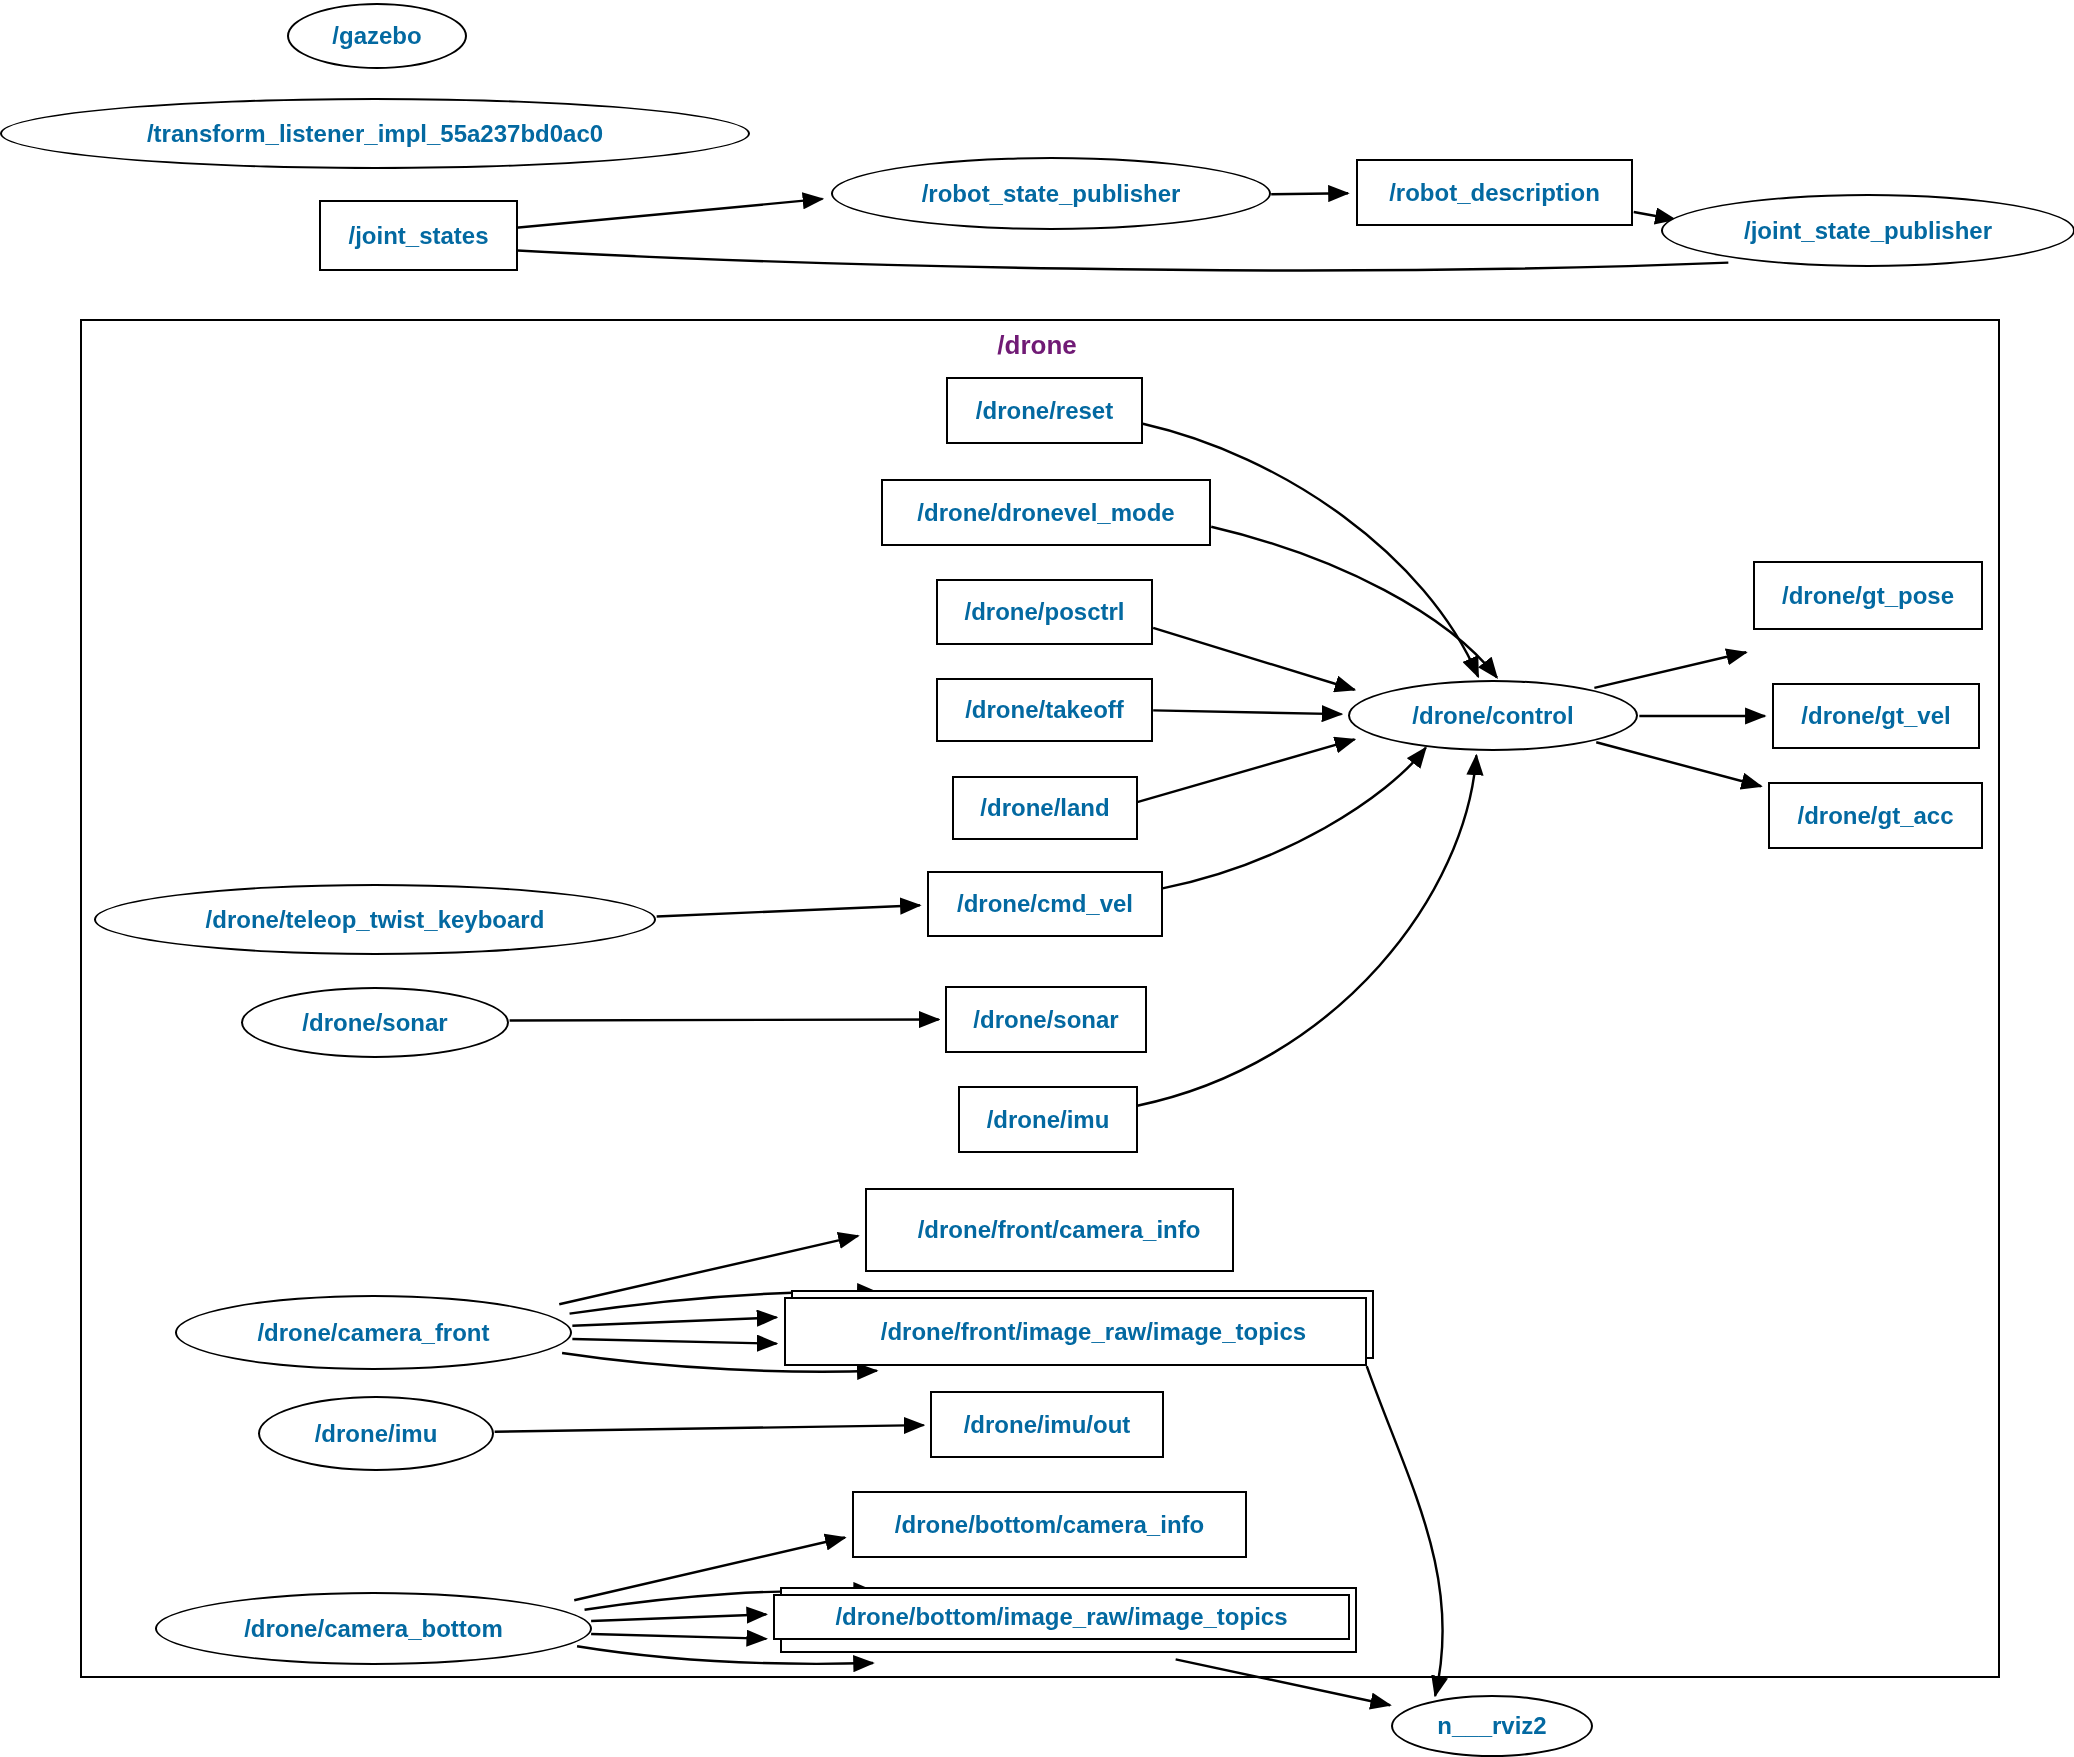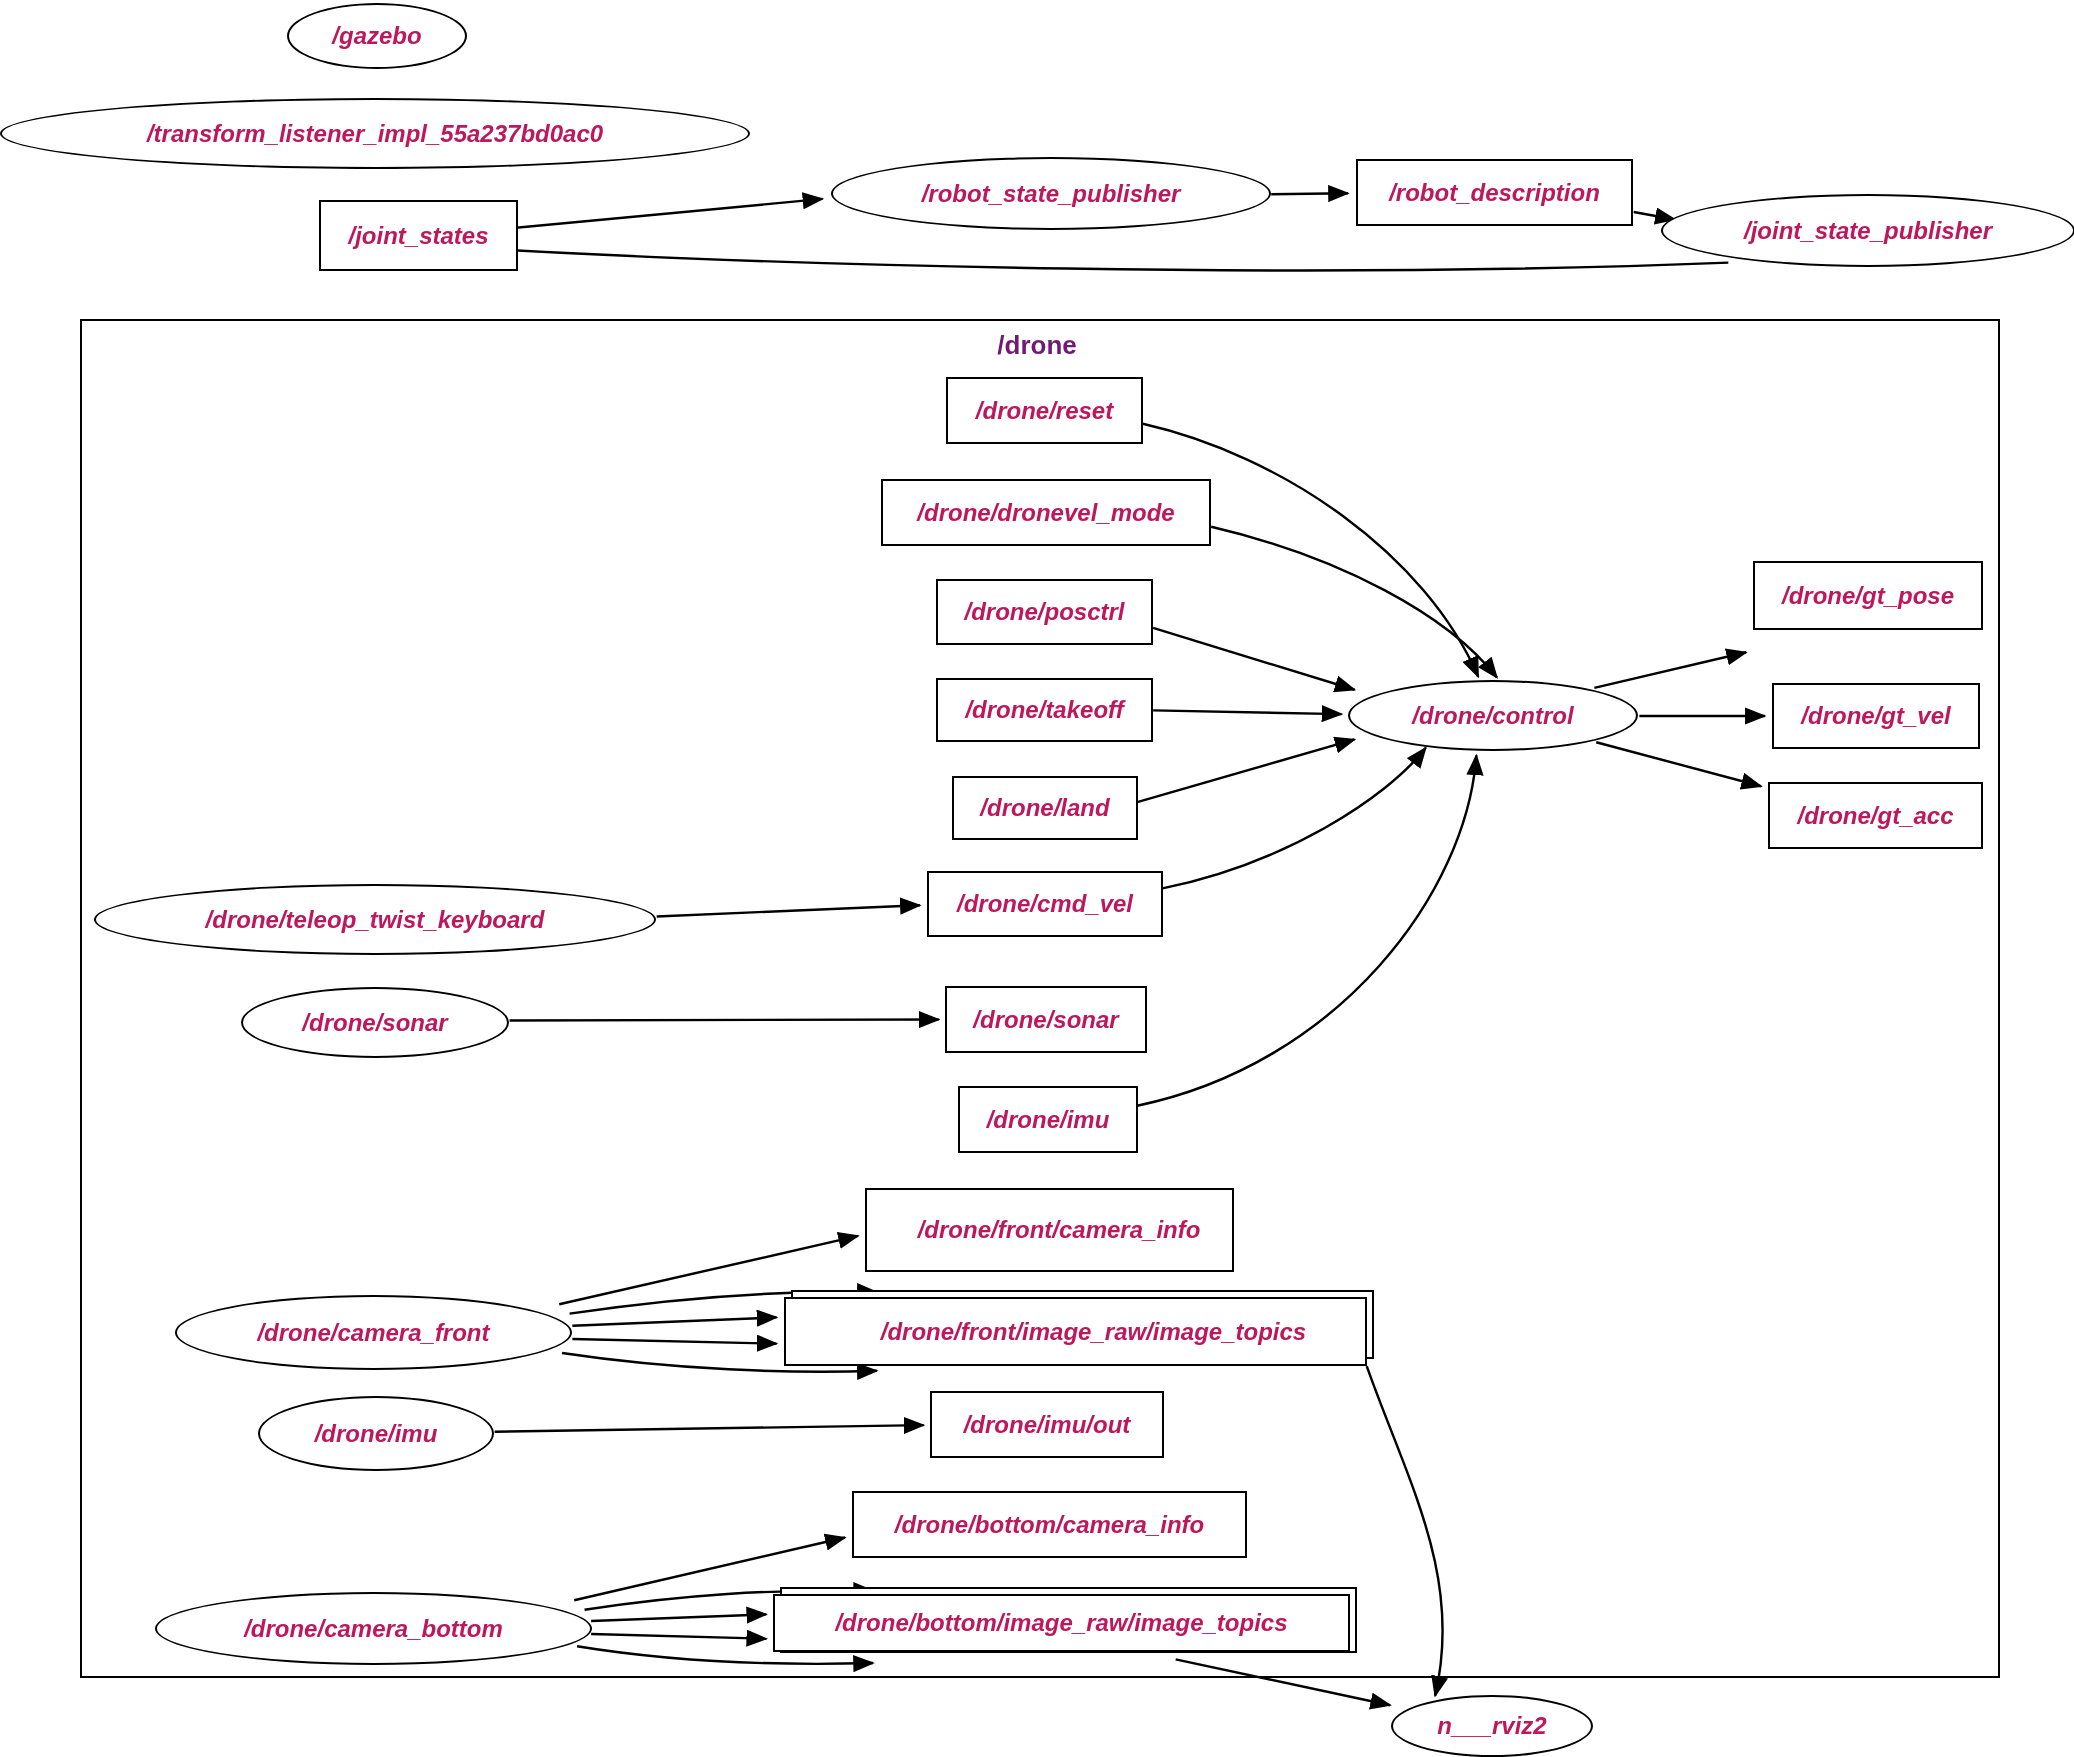--- a/index.html
+++ b/index.html
@@ -22,24 +22,23 @@
     transform:translate(-50%,-50%);
     font-weight:bold;font-size:26px;color:#701a75;
     white-space:nowrap;z-index:2;
   }
   .node{
     position:absolute;
     box-sizing:border-box;
     background:#ffffff;
     border:2.8px solid #000;
     display:flex;align-items:center;justify-content:center;
-    font-weight:bold;font-size:24px;color:#be185d;
+    font-weight:bold;font-size:24px;color:#0369a1;
     white-space:nowrap;
     z-index:3;
-    font-style:italic;
   }
   .node.ellipse{border-radius:50%;}
   .node.rect{border-radius:0;}
   .stack-back{
     position:absolute;
     box-sizing:border-box;
     background:#ffffff;
     border:2.8px solid #000;
     z-index:2;
   }
@@ -168,21 +167,21 @@
       <div class="node rect" style="left: 930px; top: 1391px; width: 234px; height: 67px;">
         <span class="node-label">/drone/imu/out</span>
       </div>
       <div class="node rect" style="left: 852px; top: 1491px; width: 395px; height: 67px;">
         <span class="node-label">/drone/bottom/camera_info</span>
       </div>
       <div class="node ellipse" style="left: 155px; top: 1592px; width: 437px; height: 73px;">
         <span class="node-label">/drone/camera_bottom</span>
       </div>
       <div class="stack-back" style="left: 780px; top: 1587px; width: 577px; height: 66px;"></div>
-      <div class="node rect" style="left: 773px; top: 1594px; width: 577px; height: 58px; text-align: right;">
+      <div class="node rect" style="left: 773px; top: 1594px; width: 577px; height: 46px; text-align: right;">
         <span class="node-label">/drone/bottom/image_raw/image_topics</span>
       </div>
       <div class="node ellipse" style="left: 1391px; top: 1695px; width: 202px; height: 62px;">
         <span class="node-label">n___rviz2</span>
       </div>
     </div>
 </div>
 
 
 </body></html>

